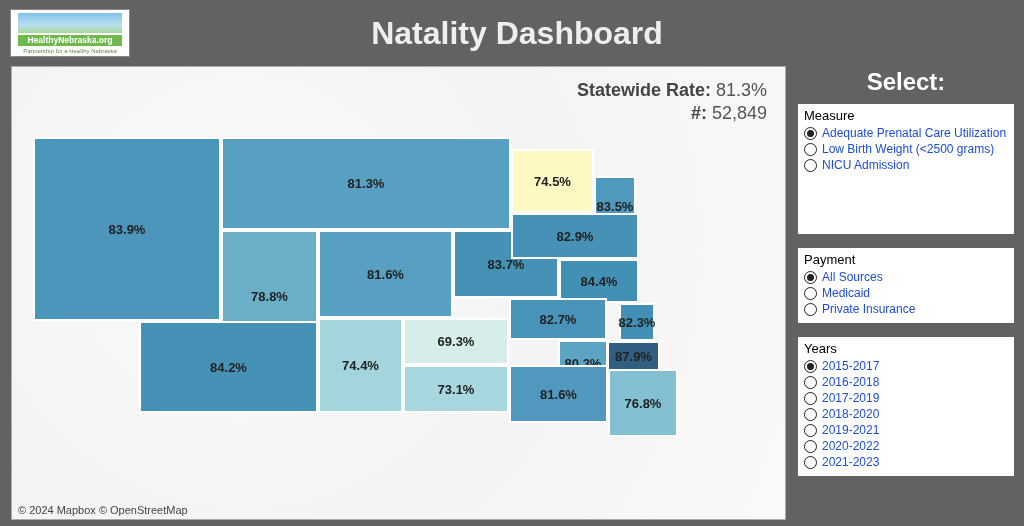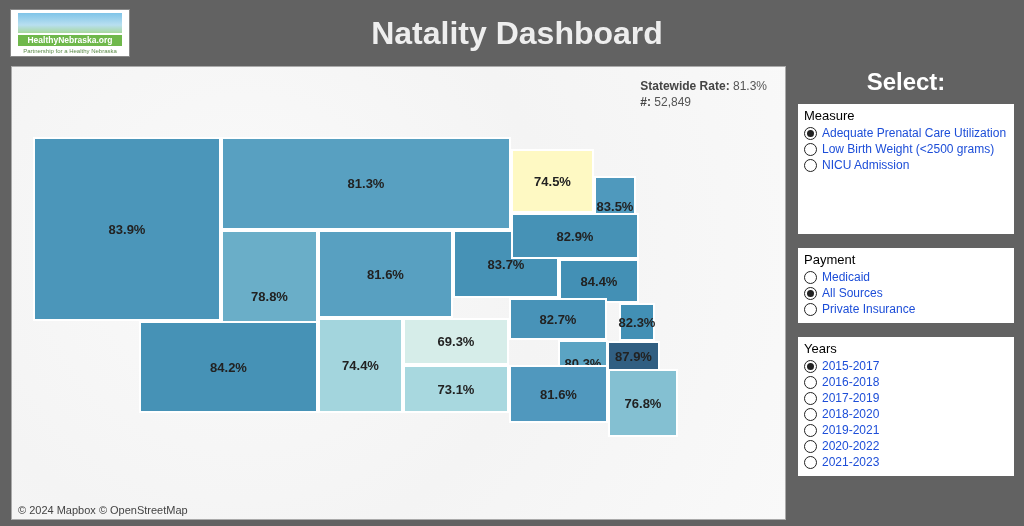--- a/index.html
+++ b/index.html
@@ -74,21 +74,22 @@
     }
     .map-bg {
       position: absolute;
       inset: 0;
       background: radial-gradient(circle at 30% 40%, #fafafa 0%, #f4f4f4 50%, #f9f9f9 100%);
     }
     .stat-block {
       position: absolute;
       top: 12px;
       right: 18px;
-      font-size: 12px;
+      text-align: right;
+      font-size: 18px;
       font-weight: bold;
       color: #333;
       line-height: 1.3;
     }
     .stat-block .label { color: #444; display: inline; }
     .stat-block .value { color: #555; font-weight: 500; display: inline; }
     .region {
       position: absolute;
       border: 2px solid #fff;
       display: flex;
@@ -261,26 +262,26 @@
             <span class="radio"></span>
             <span>NICU Admission</span>
           </div>
         </div>
     </div>
 
     <div class="panel">
       <h4>Payment</h4>
       <div id="payment-opts">
           <div class="radio-row">
-            <span class="radio"></span>
-            <span>Medicaid</span>
-          </div>
-          <div class="radio-row">
             <span class="radio selected"></span>
             <span>All Sources</span>
+          </div>
+          <div class="radio-row">
+            <span class="radio"></span>
+            <span>Medicaid</span>
           </div>
           <div class="radio-row">
             <span class="radio"></span>
             <span>Private Insurance</span>
           </div>
         </div>
     </div>
 
     <div class="panel">
       <h4>Years</h4>

